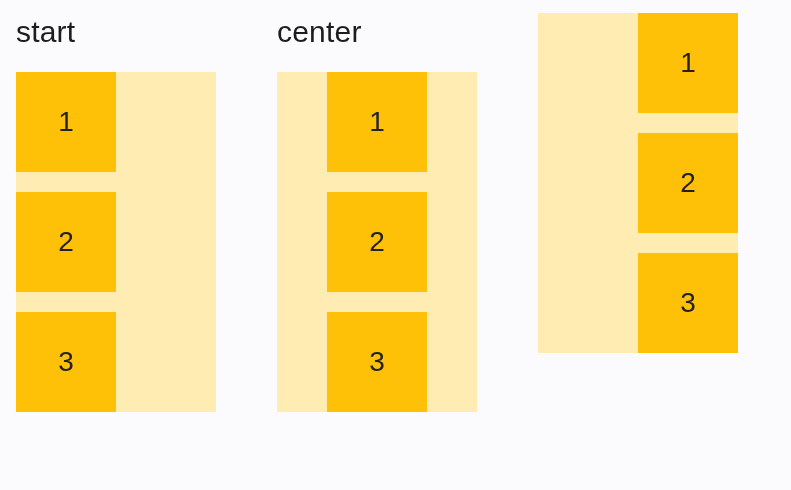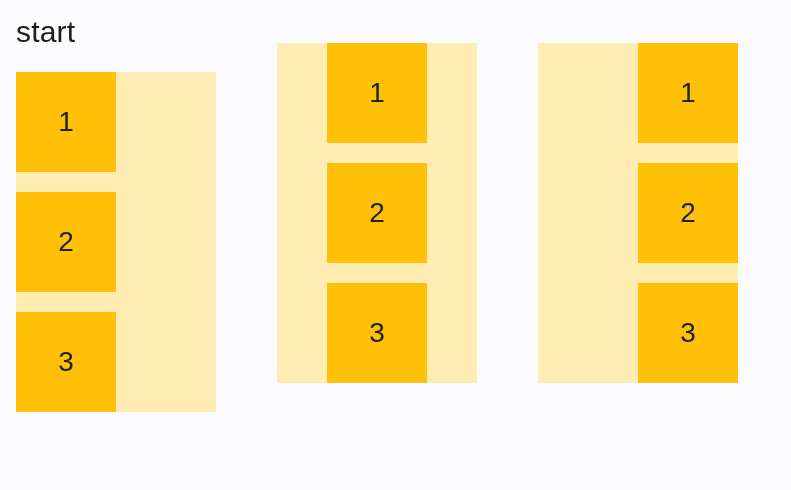--- a/index.html
+++ b/index.html
@@ -2,21 +2,21 @@
 <html style="--page_bg: #fbfbfe; --container_bg: #ffecb3; --item_bg: #ffc107; --label_text: #1d1d1d; --item_text: #222222;"><head>
 <meta charset="utf-8">
 <style>
   :root {
     --page_bg: #fbfbfe;
     --container_bg: #ffecb3;
     --item_bg: #ffc107;
     --label_text: #1d1d1d;
     --item_text: #222222;
   }
-  * { box-sizing: border-box; align-items: center; }
+  * { box-sizing: border-box; }
   html, body { margin: 0; padding: 0; }
   body {
     width: 791px;
     height: 490px;
     overflow: hidden;
     background: var(--page_bg);
     font-family: "Liberation Sans", sans-serif;
   }
   .demo-row {
     display: flex;
@@ -65,20 +65,21 @@
   <section class="demo-col">
     <h2 class="demo-label">start</h2>
     <div class="demo-container" data-align="start">
       <div class="demo-item">1</div>
       <div class="demo-item">2</div>
       <div class="demo-item">3</div>
     </div>
   </section>
 
   <section class="demo-col">
+    <h2 class="demo-label">center</h2>
     <div class="demo-container" data-align="center">
       <div class="demo-item">1</div>
       <div class="demo-item">2</div>
       <div class="demo-item">3</div>
     </div>
   </section>
 
   <section class="demo-col">
     <div class="demo-container" data-align="end">
       <div class="demo-item">1</div>

